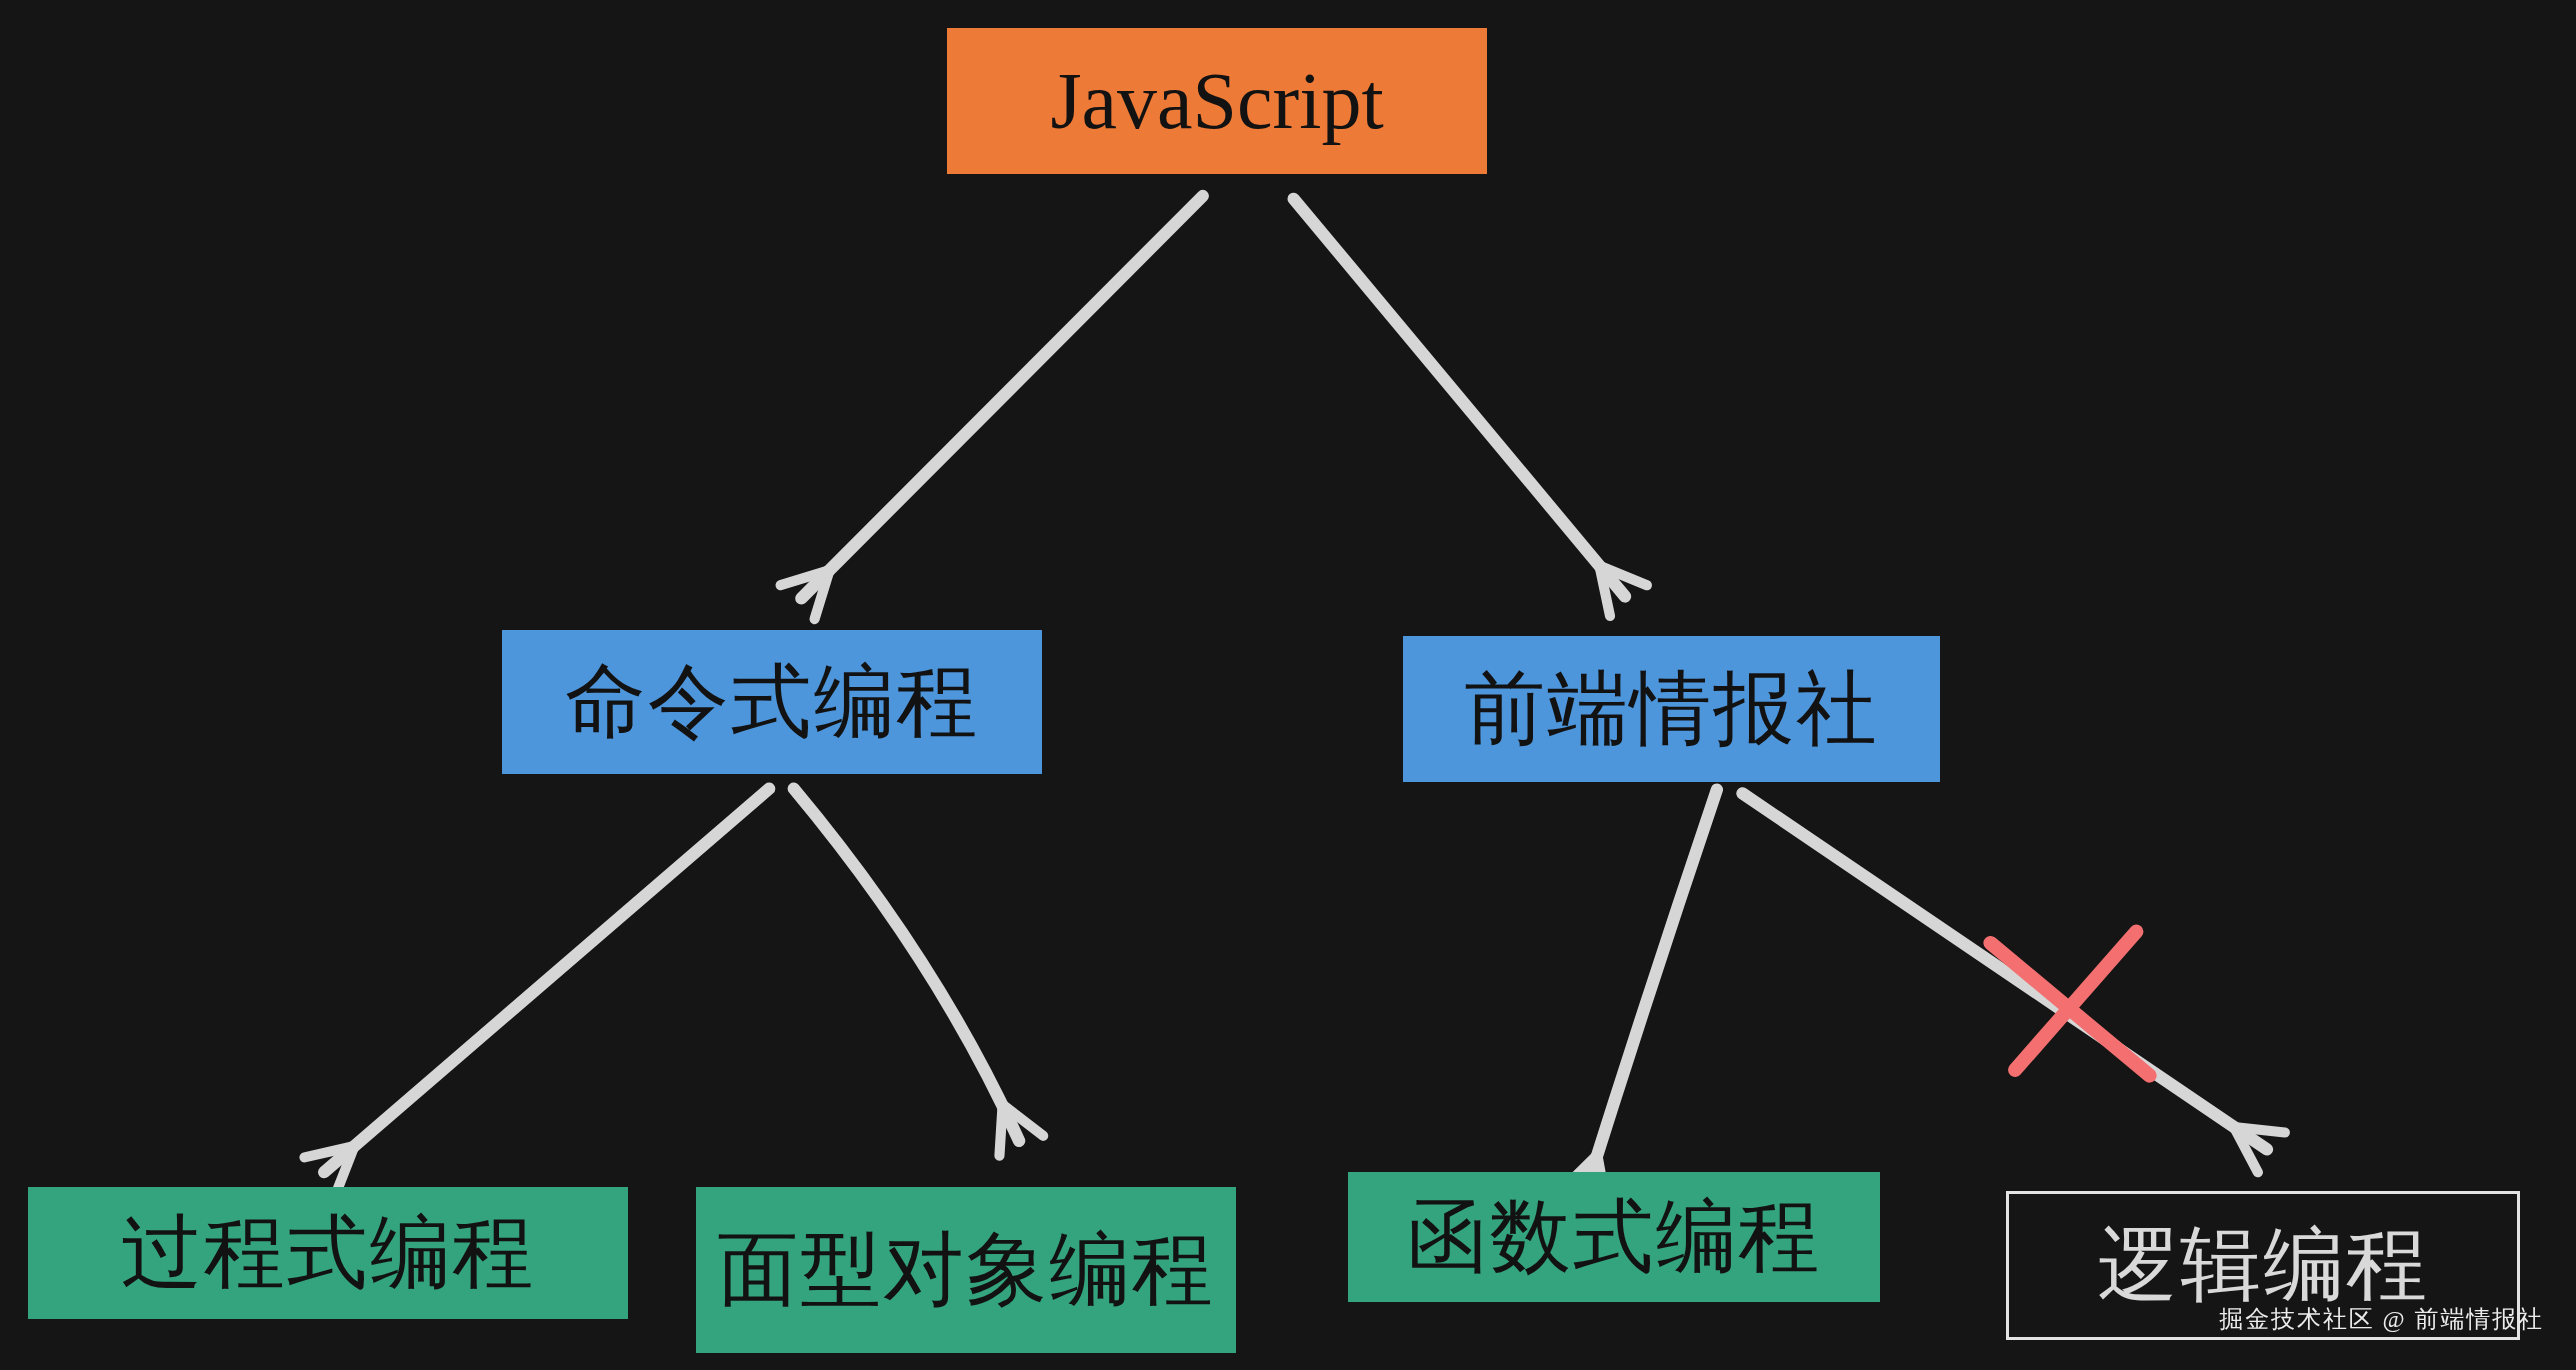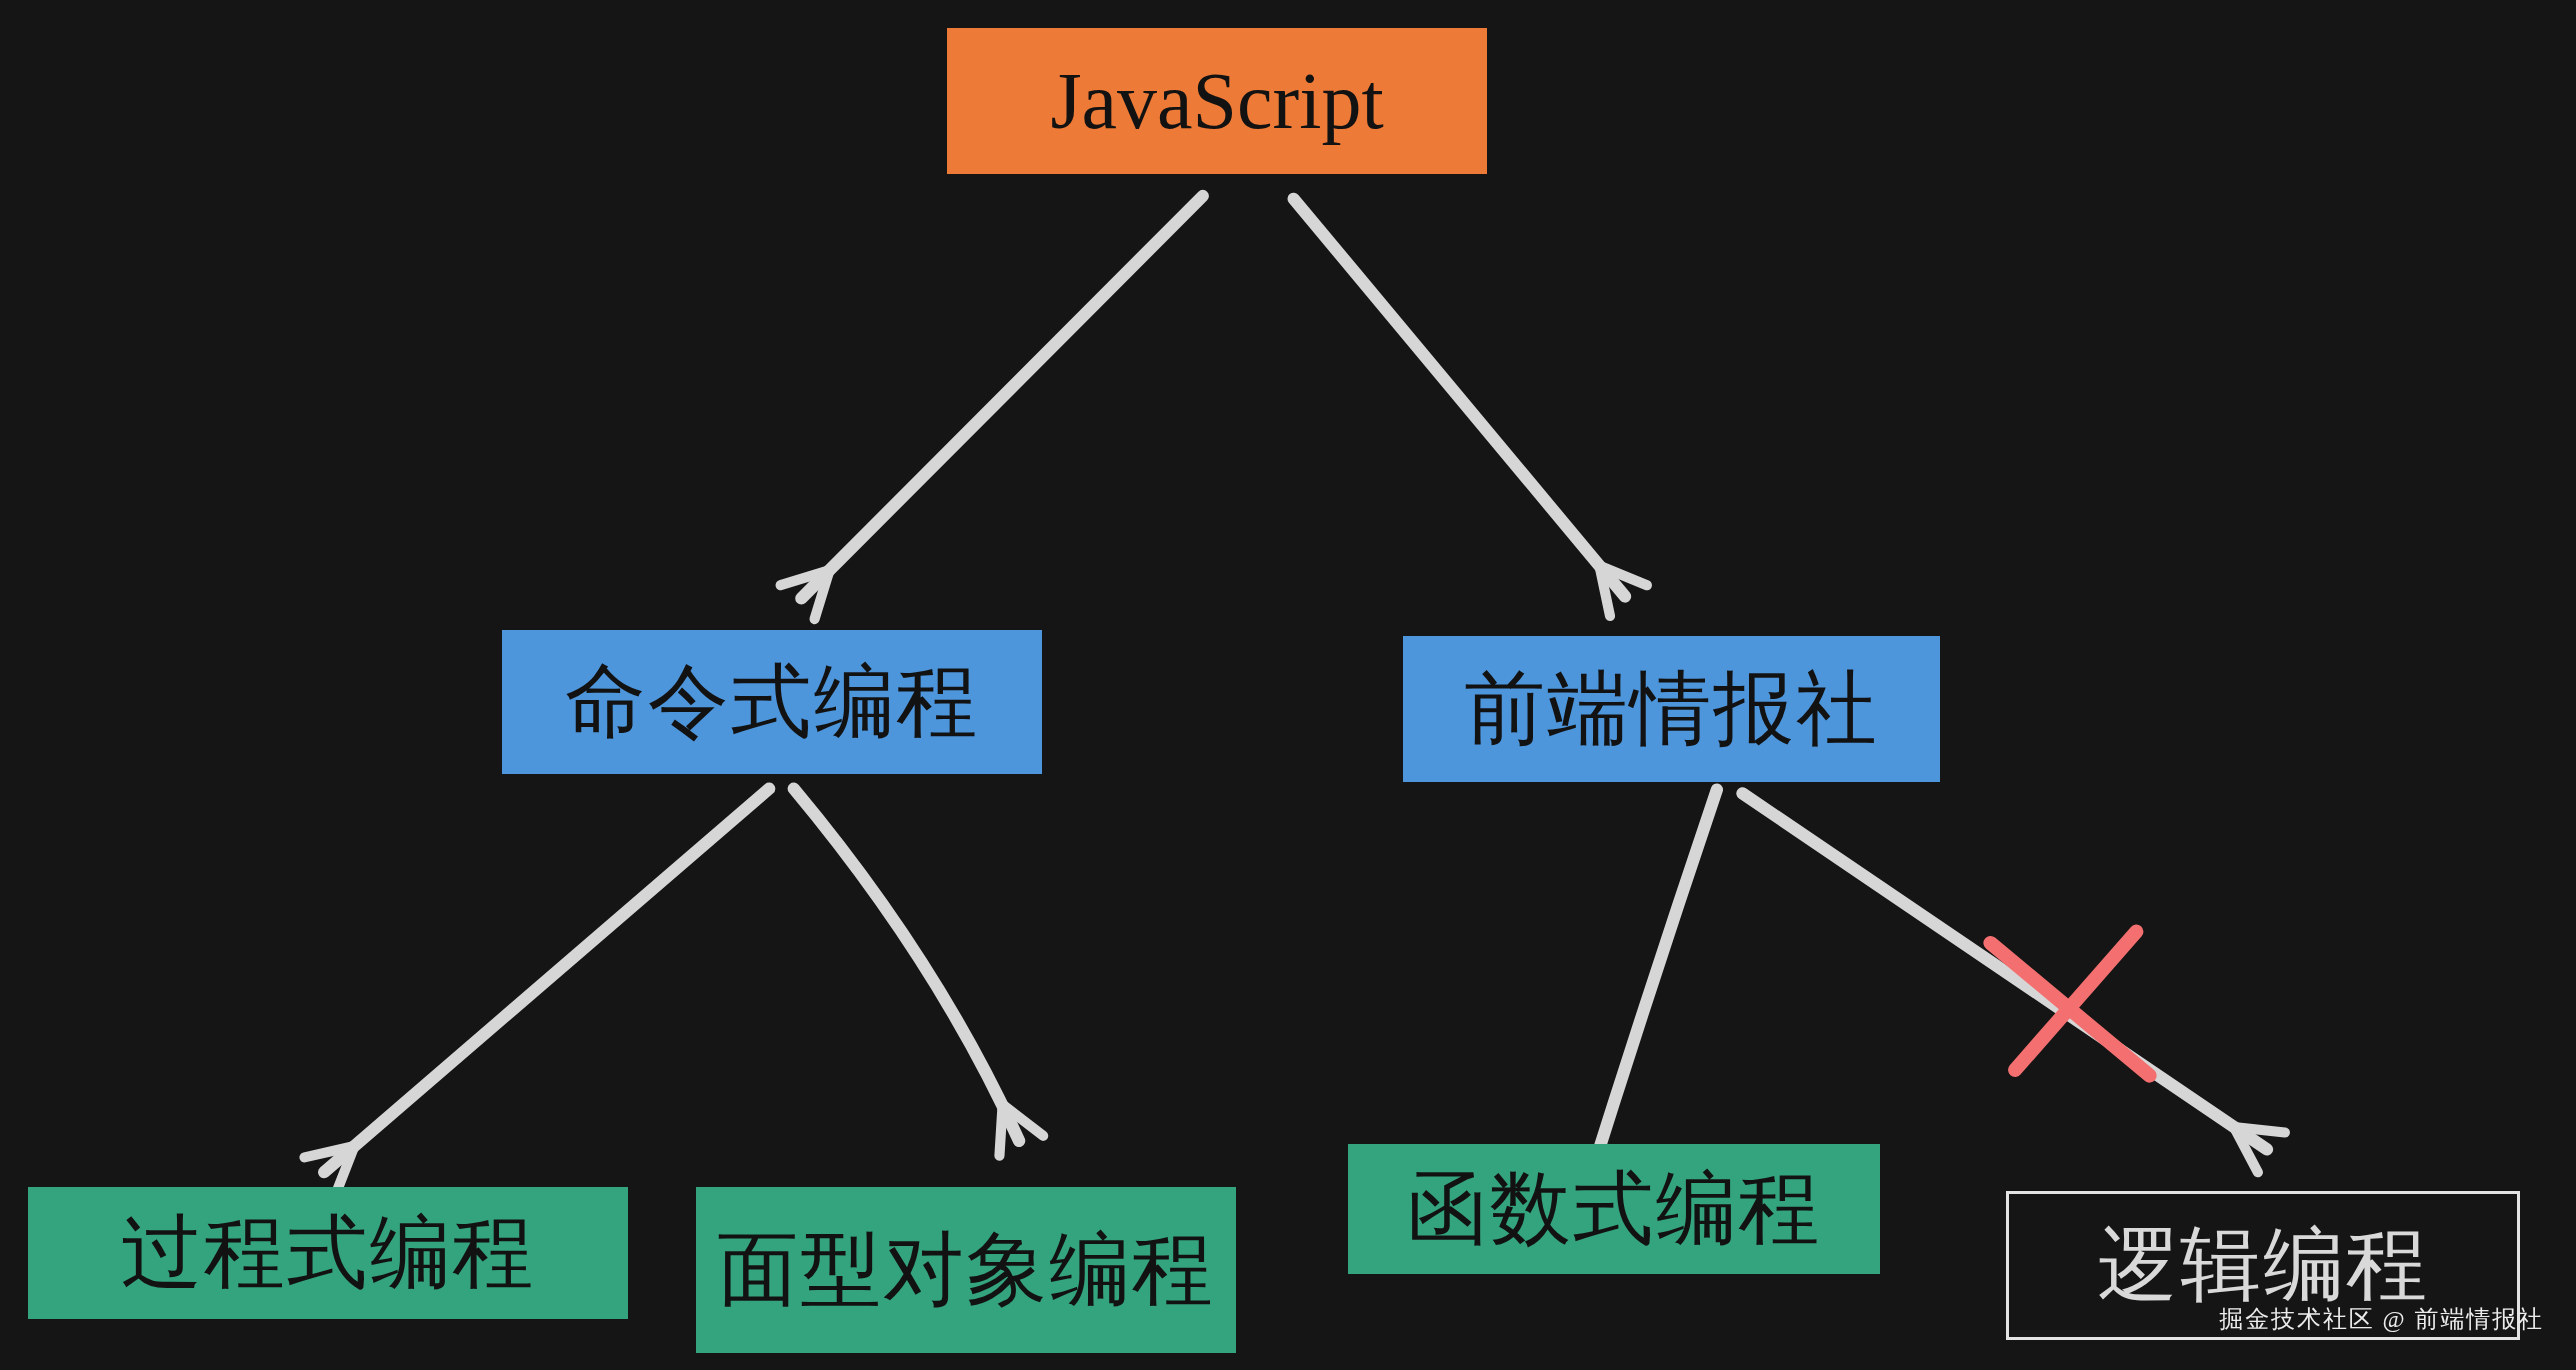--- a/index.html
+++ b/index.html
@@ -70,21 +70,21 @@
     border: 3.8px solid var(--color-outline, #E3E3E3);
     color: var(--color-light-text, #D9D9D9);
     font-size: 81px;
   }
   
   #node-js          { left: 947px; top: 28px;   width: 540px; height: 146px; }
   #node-imperative  { left: 502px;  top: 630px;  width: 540px; height: 144px; }
   #node-declarative { left: 1403px; top: 636px;  width: 537px; height: 146px; }
   #node-procedural  { left: 28px;   top: 1187px; width: 600px; height: 132px; }
   #node-oop         { left: 696px;  top: 1187px; width: 540px; height: 166px; }
-  #node-functional  { left: 1348px; top: 1144px; width: 532px; height: 130px; }
+  #node-functional  { left: 1348px; top: 1172px; width: 532px; height: 130px; }
   #node-logic       { left: 2006px; top: 1191px; width: 514px; height: 149px; }
   #watermark {
     position: absolute;
     right: 32px;
     top: 1303px;
     font-size: 24px;
     letter-spacing: 1.9px;
     color: var(--color-watermark, #ECECEC);
     white-space: nowrap;
   }

